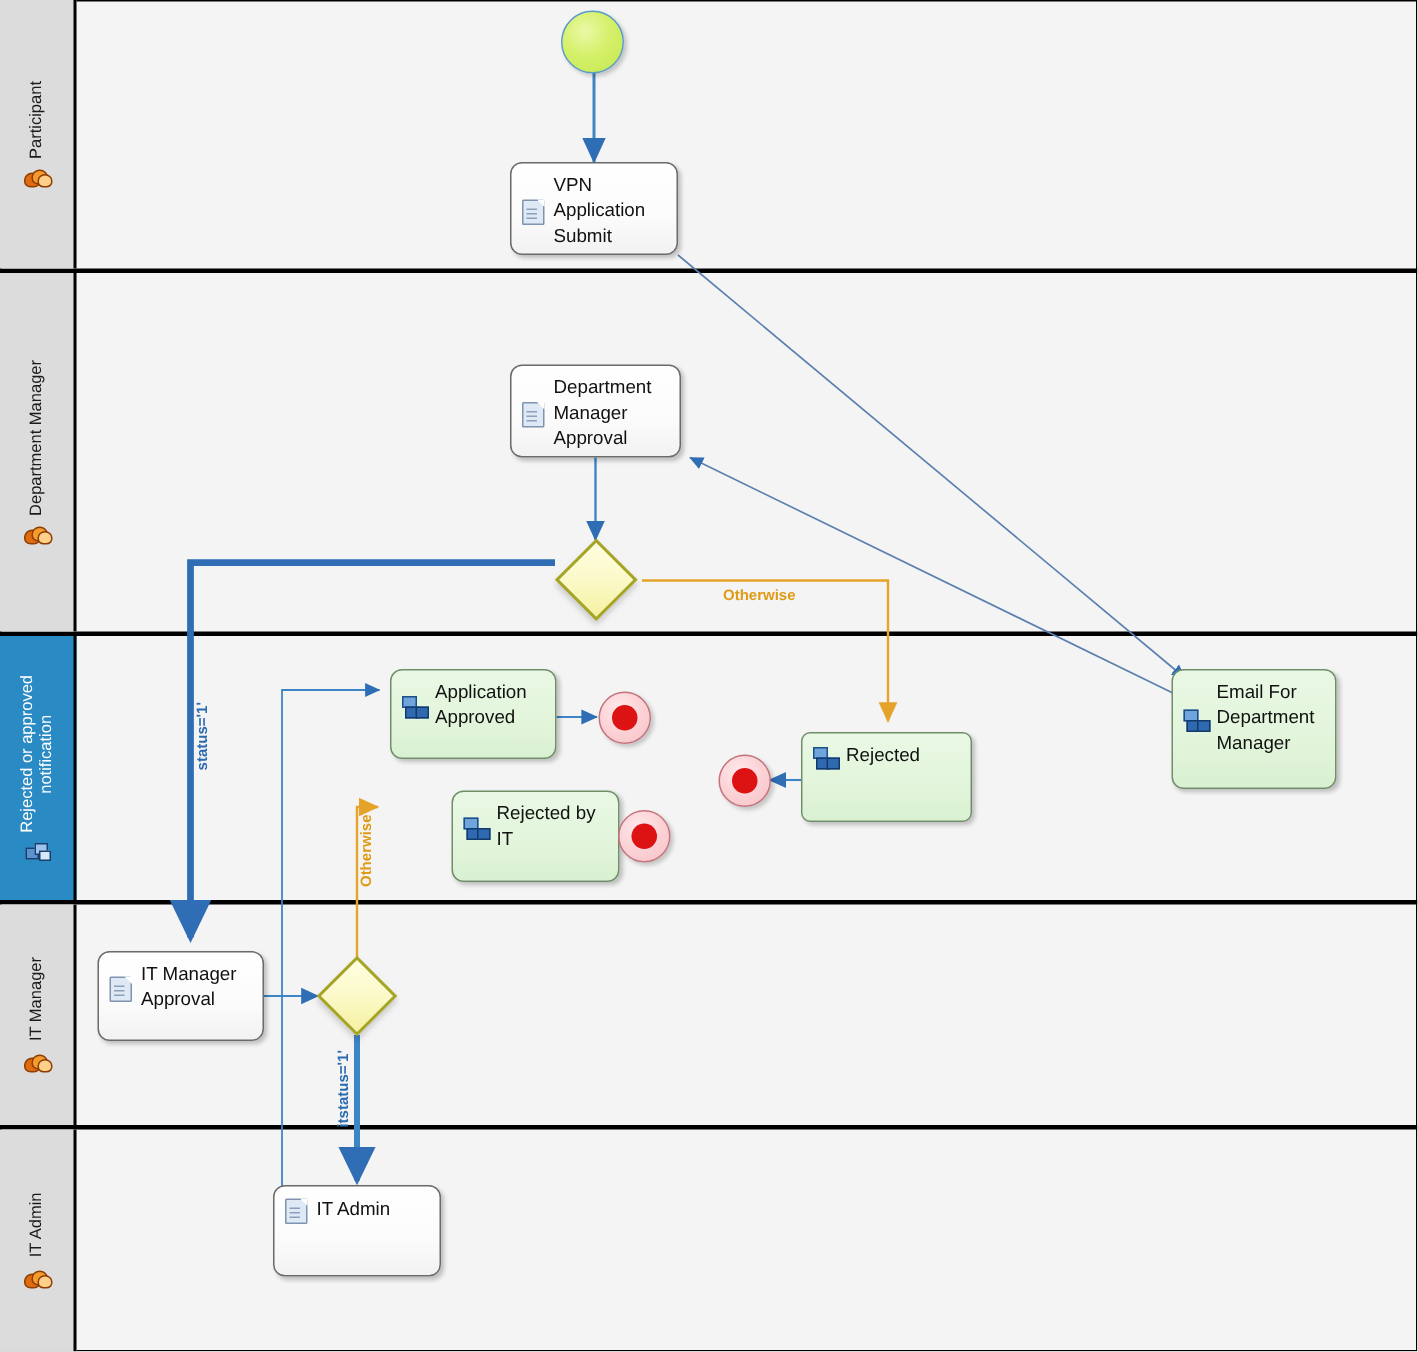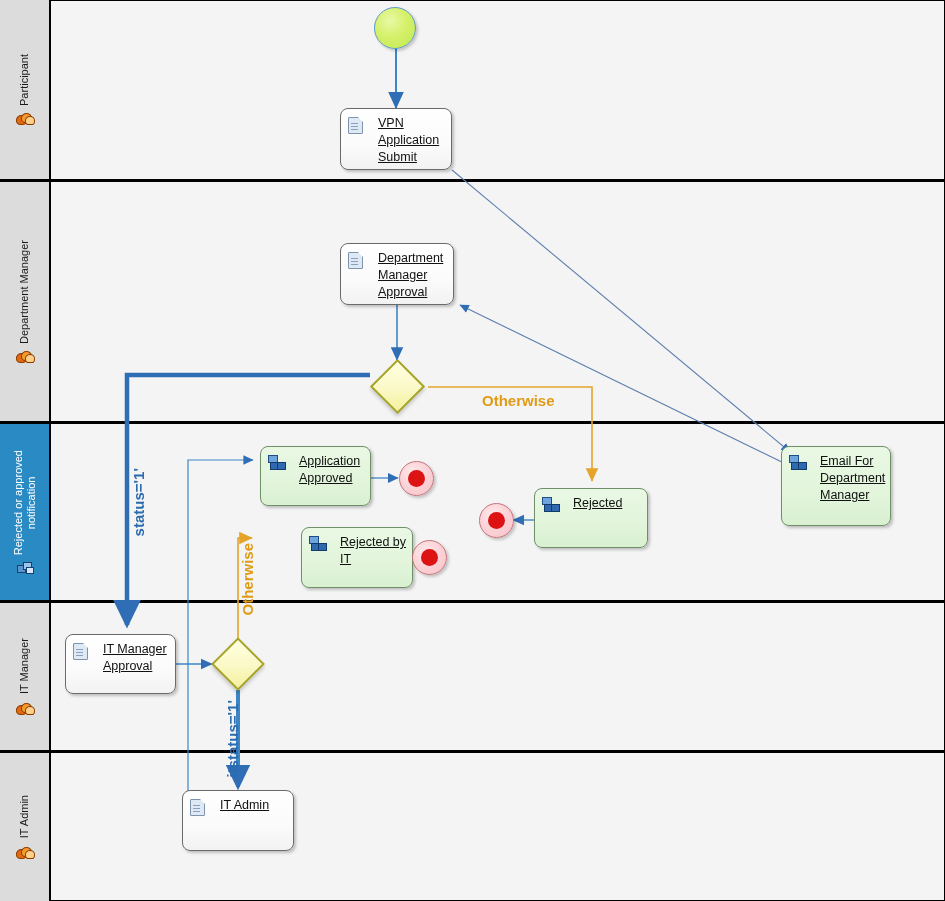--- a/index.html
+++ b/index.html
@@ -93,21 +93,21 @@
     color: #111;
     display: block;
   }
   .task.user {
     background: linear-gradient(180deg,#ffffff 0%, #fbfbfb 60%, #f2f2f2 100%);
   }
   .task.service {
     background: linear-gradient(180deg,#e9f8e4 0%, #e2f5db 60%, #d9f0d1 100%);
     border: 1px solid #6f8f68;
   }
-  .task-inner { display: flex; align-items: flex-start; gap: 15px; text-decoration: underline; }
+  .task-inner { display: flex; align-items: center; gap: 6px; }
   .task-label { white-space: pre-line; }
 
   
   .doc-icon {
     width: 13px; height: 15px;
     flex: 0 0 13px;
     margin-top: 2px;
     position: relative;
     background: #dfe9f5;
     border: 1px solid #7d93ae;
@@ -173,21 +173,21 @@
 
   
   .flow-svg {
     position: absolute;
     left: 0; top: 0;
     width: 945px; height: 901px;
     pointer-events: none;
   }
   .edge-label {
     position: absolute;
-    font-size: 15px;
+    font-size: 10px;
     font-weight: bold;
     white-space: nowrap;
   }
   .edge-label.blue { color: #2b6cb0; }
   .edge-label.orange { color: #e09b16; }
   .edge-label.vert {
     writing-mode: vertical-rl;
     transform: rotate(180deg);
   }
 </style>
@@ -347,21 +347,21 @@
           <i class="p1"></i>
           <i class="p2"></i>
           <i class="p3"></i>
         </span>
       <span class="task-label">Rejected by IT</span>
     </div>
   </div>
 
   <div class="node end-event" style="left:412px; top:540px; width:35px; height:35px;"></div>
 
-  <div class="node task service" style="left:534px; top:488px; width:114px; height:60px;">
+  <div class="node task service" style="left:534px; top:488px; width:114px; height:60px;border-radius:6px;">
     <div class="task-inner">
       <span class="svc-icon">
           <i class="p1"></i>
           <i class="p2"></i>
           <i class="p3"></i>
         </span>
       <span class="task-label">Rejected</span>
     </div>
   </div>
 

